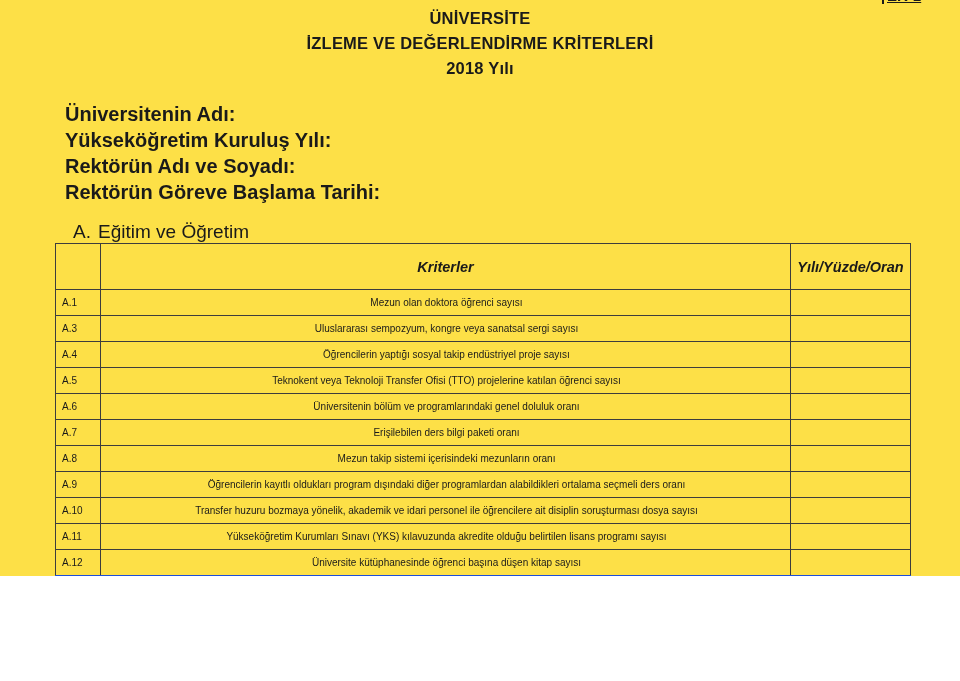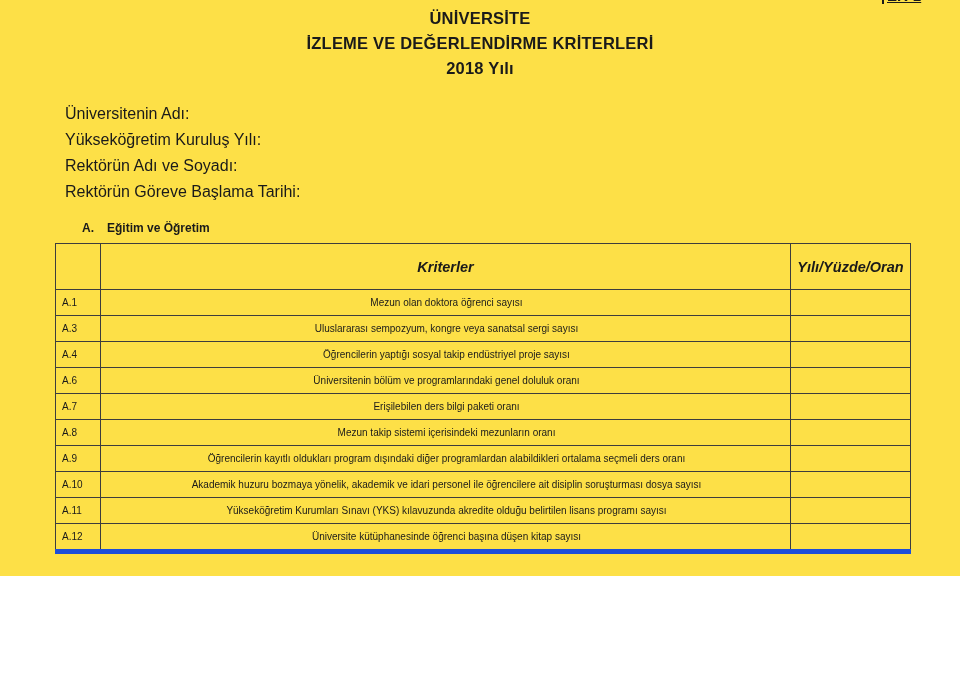--- a/index.html
+++ b/index.html
@@ -36,30 +36,30 @@
     text-align: center;
     font-weight: bold;
     font-size: 16.5px;
     line-height: 25px;
     letter-spacing: 0.2px;
   }
   .info-block {
     position: absolute;
     top: 101px;
     left: 65px;
+    font-weight: bold;
+    font-size: 20px;
+    line-height: 26px;
+  }
+  .section-heading {
+    position: absolute;
+    top: 221px;
+    left: 73px;
     font-weight: normal;
-    font-size: 16px;
-    line-height: 26px;
-  }
-  .section-heading {
-    position: absolute;
-    top: 221px;
-    left: 82px;
-    font-weight: bold;
-    font-size: 12px;
+    font-size: 19px;
   }
   .section-heading .sec-num {
     display: inline-block;
     width: 25px;
   }
   table.criteria {
     position: absolute;
     top: 243px;
     left: 55px;
     width: 855px;
@@ -141,20 +141,25 @@
     <td class="c-crit">Uluslararası sempozyum, kongre veya sanatsal sergi sayısı</td>
     <td class="c-val"></td>
   </tr>
 
   <tr>
     <td class="c-id">A.4</td>
     <td class="c-crit">Öğrencilerin yaptığı sosyal takip endüstriyel proje sayısı</td>
     <td class="c-val"></td>
   </tr>
 
+  <tr>
+    <td class="c-id">A.5</td>
+    <td class="c-crit">Teknokent veya Teknoloji Transfer Ofisi (TTO) projelerine katılan öğrenci sayısı</td>
+    <td class="c-val"></td>
+  </tr>
 
   <tr>
     <td class="c-id">A.6</td>
     <td class="c-crit">Üniversitenin bölüm ve programlarındaki genel doluluk oranı</td>
     <td class="c-val"></td>
   </tr>
 
   <tr>
     <td class="c-id">A.7</td>
     <td class="c-crit">Erişilebilen ders bilgi paketi oranı</td>
@@ -168,21 +173,21 @@
   </tr>
 
   <tr>
     <td class="c-id">A.9</td>
     <td class="c-crit">Öğrencilerin kayıtlı oldukları program dışındaki diğer programlardan alabildikleri ortalama seçmeli ders oranı</td>
     <td class="c-val"></td>
   </tr>
 
   <tr>
     <td class="c-id">A.10</td>
-    <td class="c-crit">Akademik huzuru bozmaya yönelik, akademik ve idari personel ile öğrencilere ait disiplin soruşturması dosya sayısı</td>
+    <td class="c-crit">Transfer huzuru bozmaya yönelik, akademik ve idari personel ile öğrencilere ait disiplin soruşturması dosya sayısı</td>
     <td class="c-val"></td>
   </tr>
 
   <tr>
     <td class="c-id">A.11</td>
     <td class="c-crit">Yükseköğretim Kurumları Sınavı (YKS) kılavuzunda akredite olduğu belirtilen lisans programı sayısı</td>
     <td class="c-val"></td>
   </tr>
 
   <tr>

